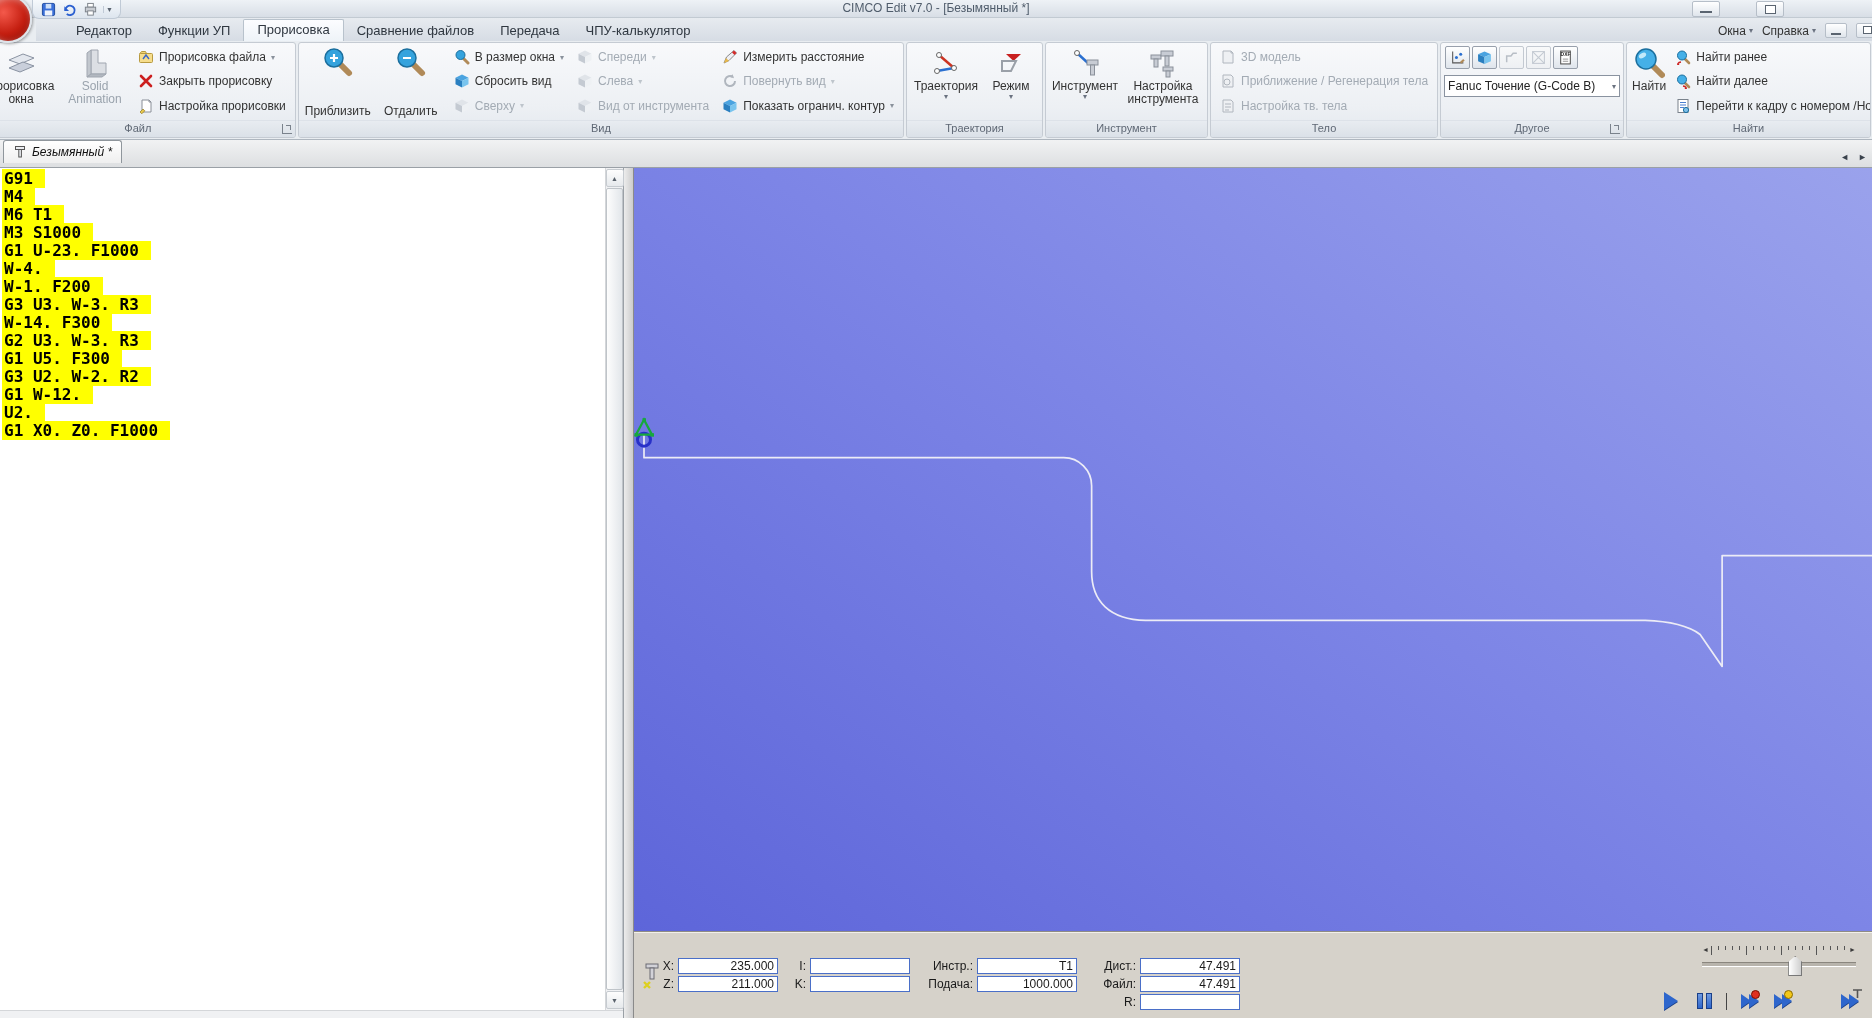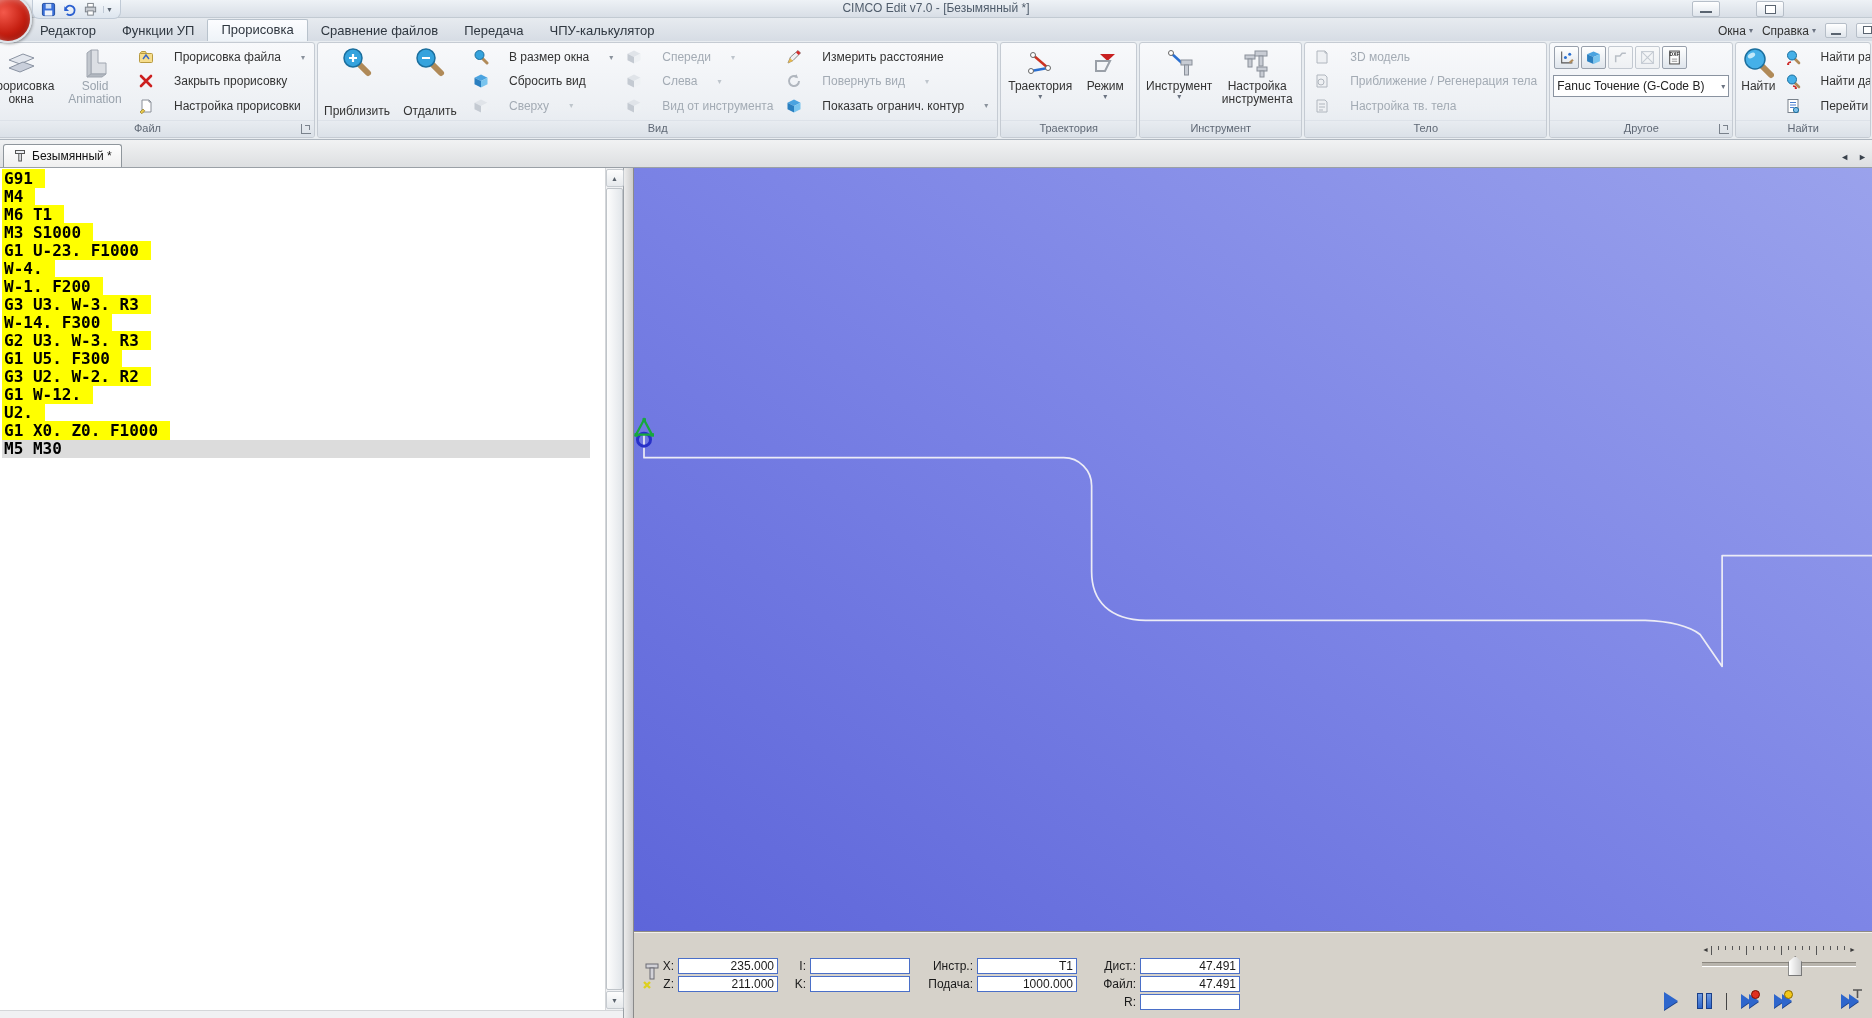--- a/index.html
+++ b/index.html
@@ -16,21 +16,21 @@
   .qbtn{width:16px;height:16px;display:flex;align-items:center;justify-content:center;}
   .qbtn svg{width:15px;height:15px;}
   .qat-caret{font-size:7px;color:#5a6470;padding-left:2px;border-left:1px solid #c0cad6;}
   .title{position:absolute;left:0;right:0;top:1px;text-align:center;color:#4f5c6b;font-size:12px;}
   .wincontrols{position:absolute;right:88px;top:1px;display:flex;gap:36px;z-index:5;}
   .wc{width:26px;height:14px;border:1px solid #b6bec8;border-radius:2px;background:linear-gradient(#ffffff,#dfe5ec);position:relative;}
   .wc.min::after{content:'';position:absolute;left:7px;right:7px;bottom:3px;height:2px;background:#5a6470;}
   .wc.res::after{content:'';position:absolute;left:8px;top:3px;width:9px;height:7px;border:1px solid #5a6470;background:#fff;}
 
   
-  .menubar{position:relative;height:23px;background:linear-gradient(#e7ebf0,#d6dce4);display:flex;align-items:flex-end;padding-left:27px;}
+  .menubar{position:relative;height:23px;background:linear-gradient(#e7ebf0,#d6dce4);display:flex;align-items:flex-end;padding-left:27px;margin-left:36px;}
   .mtab{height:20px;line-height:20px;padding:0 13px;font-size:13px;color:#2f3740;white-space:nowrap;}
   .mtab.active{background:linear-gradient(#fcfdff,#eef3f8);border:1px solid #b8c2cc;border-bottom:none;border-radius:2px 2px 0 0;height:21px;}
   .menright{position:absolute;right:-6px;bottom:3px;display:flex;align-items:center;gap:9px;font-size:12px;color:#333;}
   .menright .caret{font-size:8px;color:#6a7280;margin-left:-6px;}
   .mwc{width:20px;height:13px;border:1px solid #b6bec8;border-radius:2px;background:linear-gradient(#ffffff,#dfe5ec);position:relative;}
   .mwc.min::after{content:'';position:absolute;left:5px;right:5px;bottom:2px;height:2px;background:#5a6470;}
   .mwc.res::after{content:'';position:absolute;left:6px;top:2px;width:7px;height:6px;border:1px solid #5a6470;background:#fff;}
 
   
   .ribbon{height:97px;display:flex;align-items:stretch;background:#e9edf1;border-bottom:1px solid #aeb6bf;padding-top:1px;}
@@ -43,36 +43,36 @@
   .dlgl{position:absolute;right:3px;top:3px;width:9px;height:9px;border-left:1px solid #7a828c;border-bottom:1px solid #7a828c;}
   .dlgl::after{content:'';position:absolute;right:1px;top:1px;width:4px;height:4px;border-right:1px solid #7a828c;border-top:1px solid #7a828c;}
 
   .bigbtn{display:flex;flex-direction:column;align-items:center;justify-content:flex-start;width:68px;padding:3px 2px 1px;border-radius:2px;
     text-align:center;font-size:12px;line-height:13px;color:#333;}
   .bigbtn svg{width:32px;height:32px;margin-bottom:1px;flex:none;}
   .bigbtn.disabled{color:#9aa3ad;}
   .bigbtn .caret{font-size:8px;color:#6a7280;line-height:8px;}
   .bigbtn.w76{width:78px;}
   .scol{display:flex;flex-direction:column;justify-content:space-around;padding:1px 2px;}
-  .sitem{display:flex;align-items:center;gap:20px;height:22px;padding:0 4px;font-size:12px;color:#333;white-space:nowrap;border-radius:2px;}
+  .sitem{display:flex;align-items:center;gap:5px;height:22px;padding:0 4px;font-size:12px;color:#333;white-space:nowrap;border-radius:2px;}
   .sitem svg{width:16px;height:16px;flex:none;}
   .sitem .caret{font-size:8px;color:#8a929c;}
   .sitem.disabled{color:#a3abb4;}
   .sitem.disabled .caret{color:#bec5cc;}
   .spacer{flex:1;}
   .find-col{min-width:300px;}
   .minibtns{display:flex;gap:2px;padding:2px 1px;}
   .minibtn{width:23px;height:21px;border:1px solid #98a0ac;border-radius:2px;background:linear-gradient(#ffffff,#dfe5ec);display:flex;align-items:center;justify-content:center;}
   .minibtn.disabled{border-color:#c3c9d1;background:linear-gradient(#f8f9fa,#eef0f3);}
   .minibtn svg{width:15px;height:15px;}
   .ctrlselect{margin-top:3px;width:168px;height:20px;border:1px solid #8a93a0;background:#fff;display:flex;align-items:center;font-size:12px;padding:0 3px;justify-content:space-between;}
   .ctrlselect .caret{font-size:8px;color:#6a7280;}
 
   
-  .docktabs{height:27px;background:linear-gradient(#f1f2f3,#dddfe1);border-bottom:1px solid #9aa0a6;display:flex;align-items:flex-end;padding-left:3px;position:relative;}
+  .docktabs{height:27px;background:linear-gradient(#f1f2f3,#dddfe1);border-bottom:1px solid #9aa0a6;display:flex;padding-left:3px;position:relative;font-style:italic;}
   .doctab{display:flex;align-items:center;gap:5px;height:22px;padding:0 9px;background:linear-gradient(#ffffff,#efefef);
     border:1px solid #8f969c;border-bottom:none;border-radius:3px 3px 0 0;font-size:12px;color:#111;}
   .doctab svg{width:14px;height:14px;}
   .tabarrows{position:absolute;right:5px;bottom:5px;display:flex;gap:9px;font-size:9px;color:#3a424c;}
 
   
   .main{display:flex;height:854px;}
   .editorpane{width:623px;display:flex;flex-direction:column;background:#fff;border-right:1px solid #9aa0a6;flex:none;}
   .editrow{flex:1;display:flex;min-height:0;gap:15px;}
   .code{flex:1;background:#fff;font-family:"DejaVu Sans Mono","Liberation Mono",monospace;font-weight:bold;font-size:16px;line-height:18px;
@@ -535,21 +535,20 @@
           <div class="line"><span class="hl">W-4.</span></div>
           <div class="line"><span class="hl">W-1. F200</span></div>
           <div class="line"><span class="hl">G3 U3. W-3. R3</span></div>
           <div class="line"><span class="hl">W-14. F300</span></div>
           <div class="line"><span class="hl">G2 U3. W-3. R3</span></div>
           <div class="line"><span class="hl">G1 U5. F300</span></div>
           <div class="line"><span class="hl">G3 U2. W-2. R2</span></div>
           <div class="line"><span class="hl">G1 W-12.</span></div>
           <div class="line"><span class="hl">U2.</span></div>
           <div class="line"><span class="hl">G1 X0. Z0. F1000</span></div>
-          <div class="line current"><span>M5 M30</span></div>
         </div>
         <div class="vscroll">
           <span class="vsbtn">▲</span>
           <div class="vsthumb"></div>
           <span class="vsbtn">▼</span>
         </div>
       </div>
       <div class="hscroll"></div>
     </div>
 

